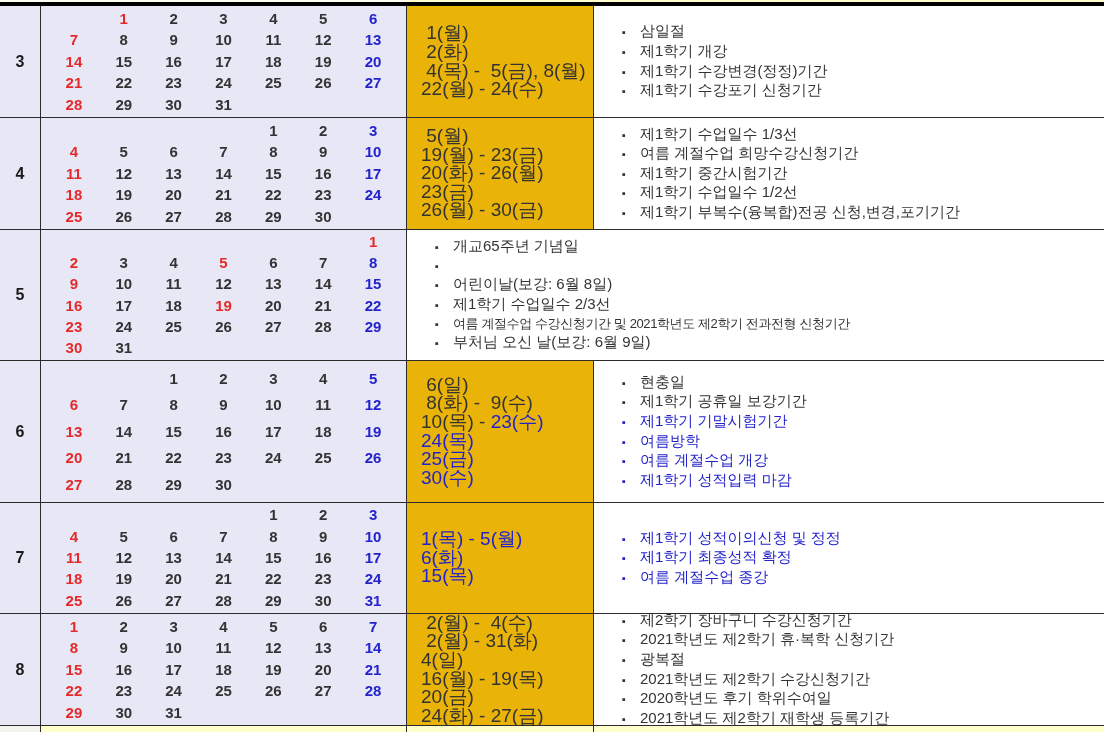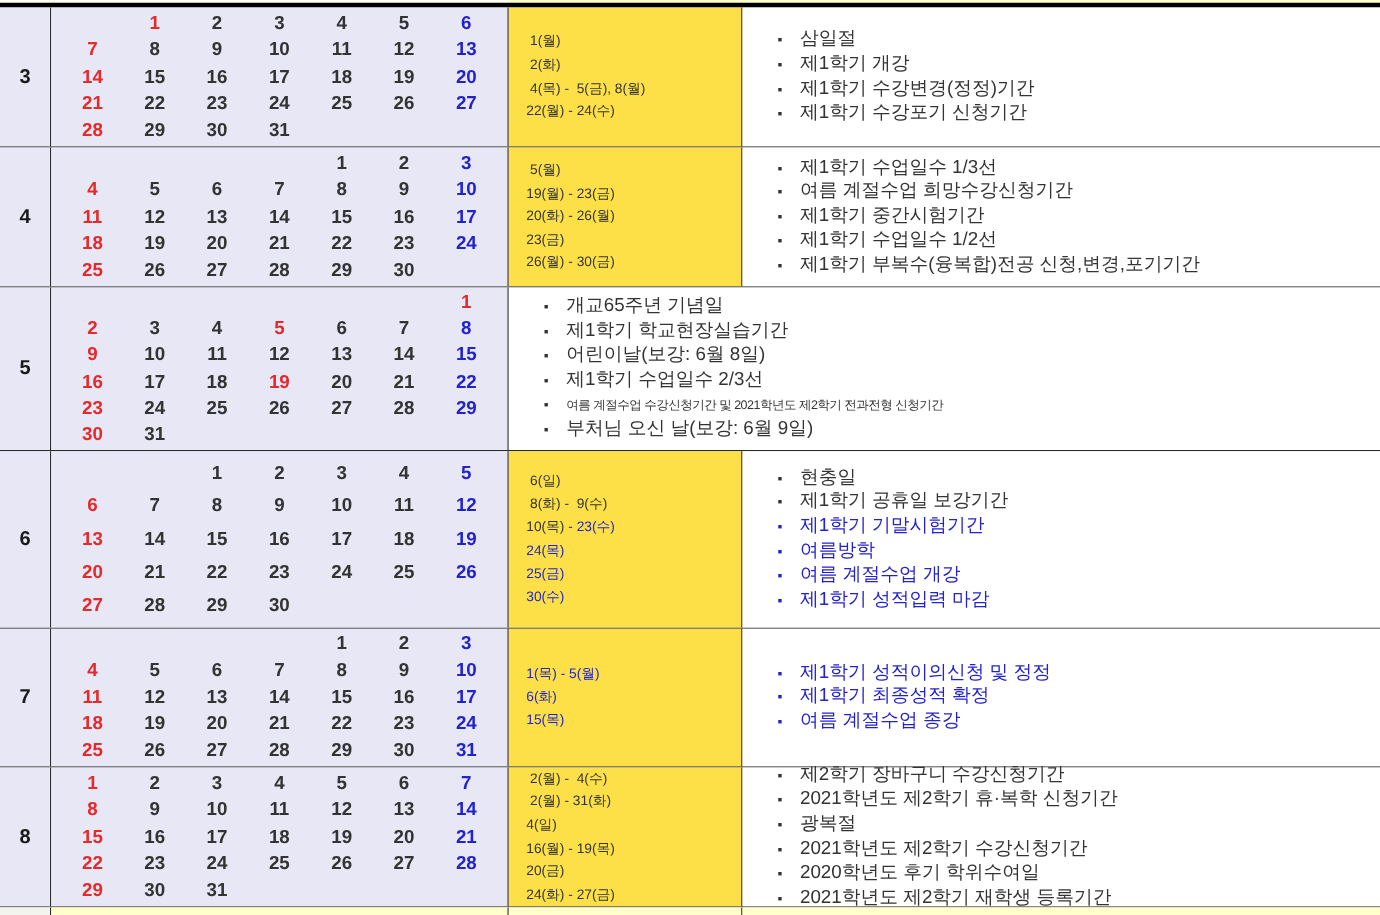--- a/index.html
+++ b/index.html
@@ -21,34 +21,34 @@
   }
   .col-cal {
     width:366px; background:#e7e7f6; border-right:1px solid #2b2b2b;
     display:flex; flex-direction:column; justify-content:space-evenly;
     padding:1px 8px;
   }
   .week { display:grid; grid-template-columns:repeat(7,1fr); }
   .day  { text-align:center; font-weight:bold; font-size:15px; line-height:20px; }
 
   .col-dates {
-    width:187px; background:#fde047; border-right:1px solid #2b2b2b;
+    width:187px; background:#eab308; border-right:1px solid #2b2b2b;
     display:flex; flex-direction:column; justify-content:center;
-    padding-left:14px; font-size:11px; line-height:18.6px;
+    padding-left:14px; font-size:19px; line-height:18.6px;
   }
   .date-line { white-space:pre; }
 
   .col-events {
     flex:1; background:#fff;
     display:flex; flex-direction:column; justify-content:center;
     padding-left:28px; font-size:15px; line-height:18.6px;
   }
   .event-item { display:flex; align-items:baseline; white-space:nowrap; }
   .bullet { font-size:11px; width:18px; flex:0 0 18px; }
-  .event-item.condensed .txt { font-size:10px; letter-spacing:-0.4px; }
+  .event-item.condensed .txt { font-size:13px; letter-spacing:-0.4px; }
 
   .c-k { color:#333333; }
   .c-r { color:#e42a2a; }
   .c-b { color:#2323cd; }
 
   .bottom-strip { height:6px; background:#ffffcc; display:flex; }
   .bottom-strip .seg { height:100%; }
   .bottom-strip .s1 { width:41px; border-right:1px solid #2b2b2b; background:#f4f4ef; }
   .bottom-strip .s2 { width:366px; border-right:1px solid #2b2b2b; background:#ffffcc; }
   .bottom-strip .s3 { width:187px; border-right:1px solid #2b2b2b; background:#ffffcc; }
@@ -282,21 +282,20 @@
             <span class="day "></span>
           </div>
         </div>
         <div class="col-events">
           <div class="event-item c-k">
             <span class="bullet">▪</span>
             <span class="txt">개교65주년 기념일</span>
           </div>
           <div class="event-item c-k">
             <span class="bullet">▪</span>
-            <span class="txt">제1학기 학교현장실습기간</span>
           </div>
           <div class="event-item c-k">
             <span class="bullet">▪</span>
             <span class="txt">어린이날(보강: 6월 8일)</span>
           </div>
           <div class="event-item c-k">
             <span class="bullet">▪</span>
             <span class="txt">제1학기 수업일수 2/3선</span>
           </div>
           <div class="event-item c-k condensed">

